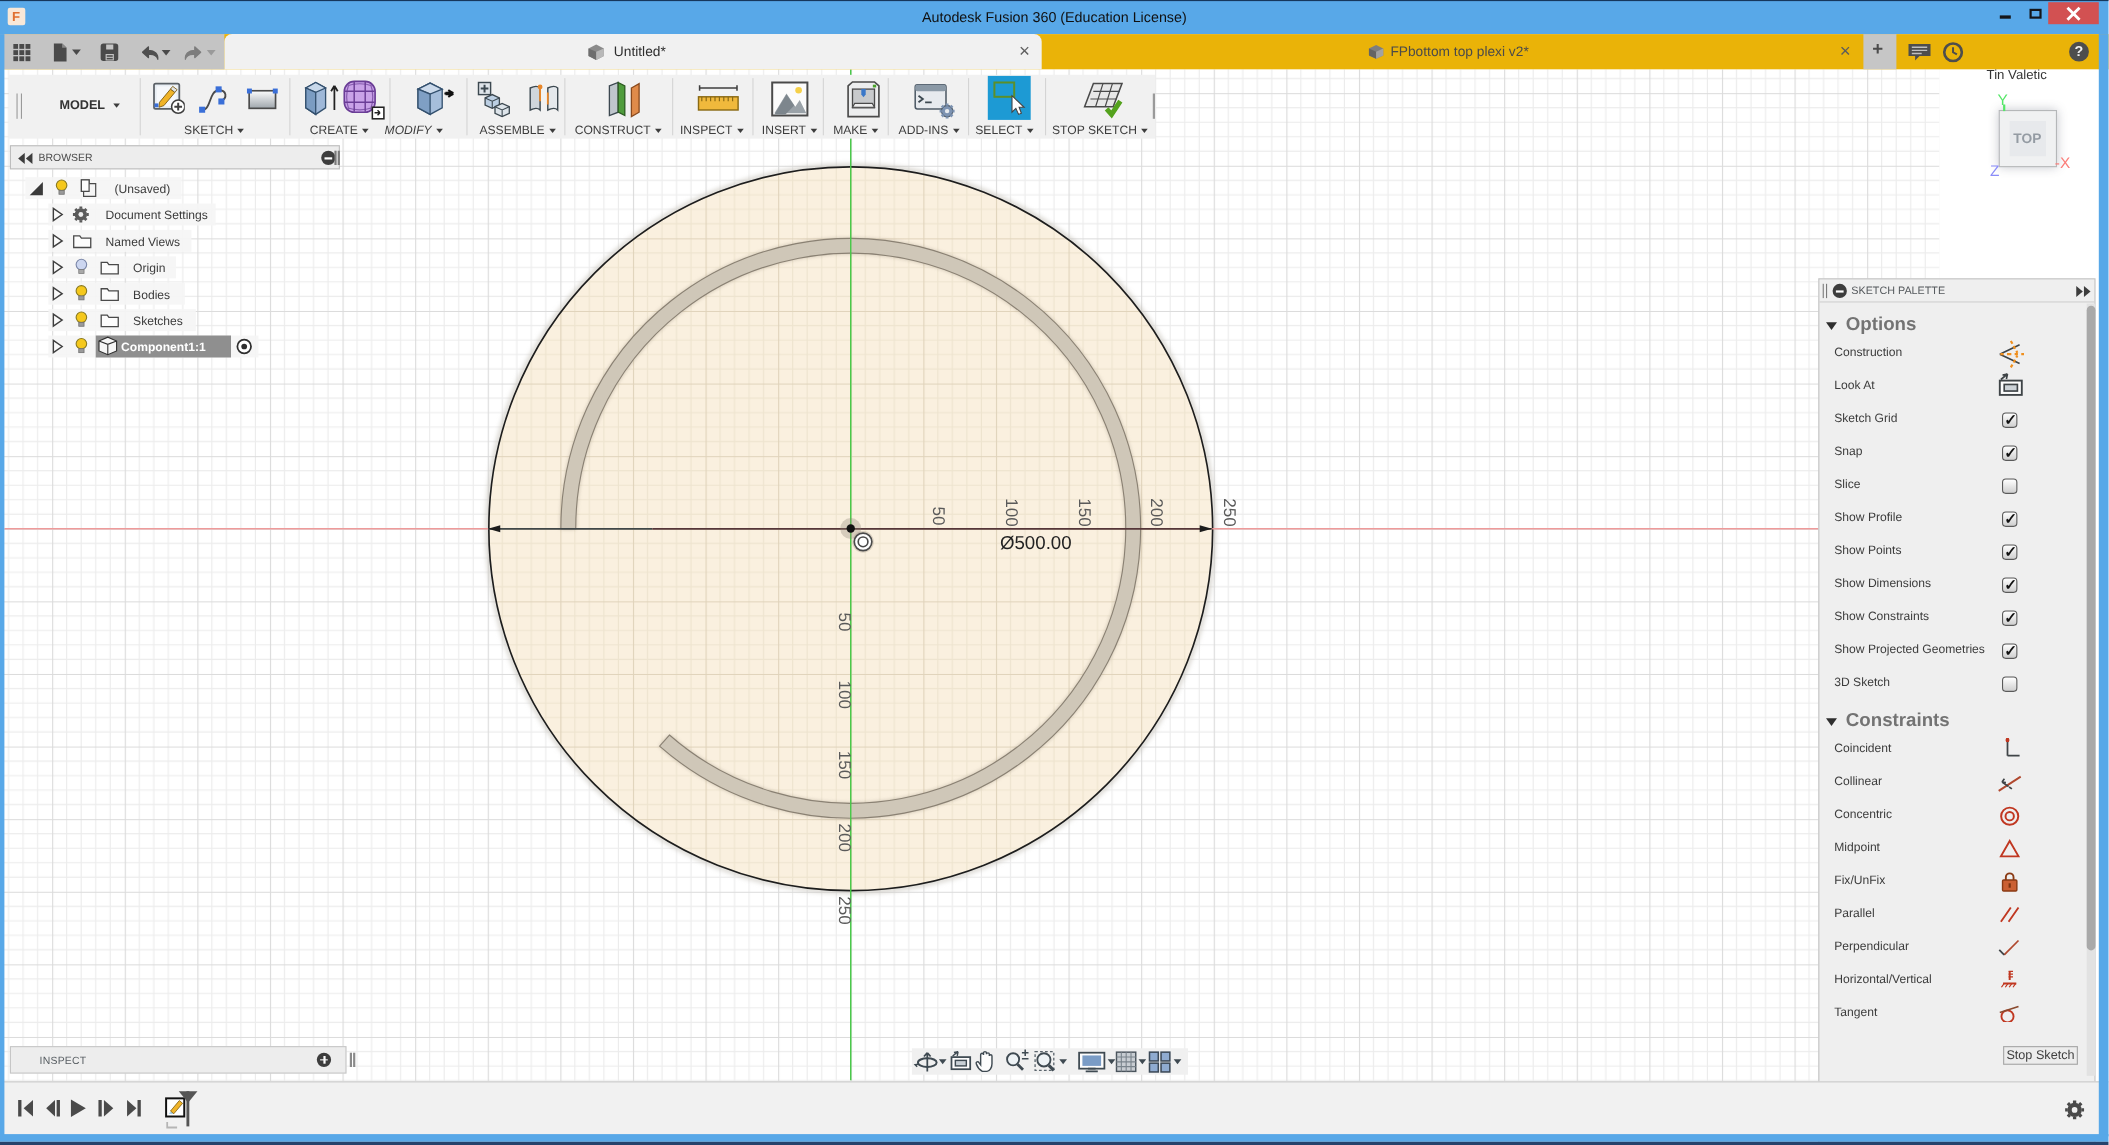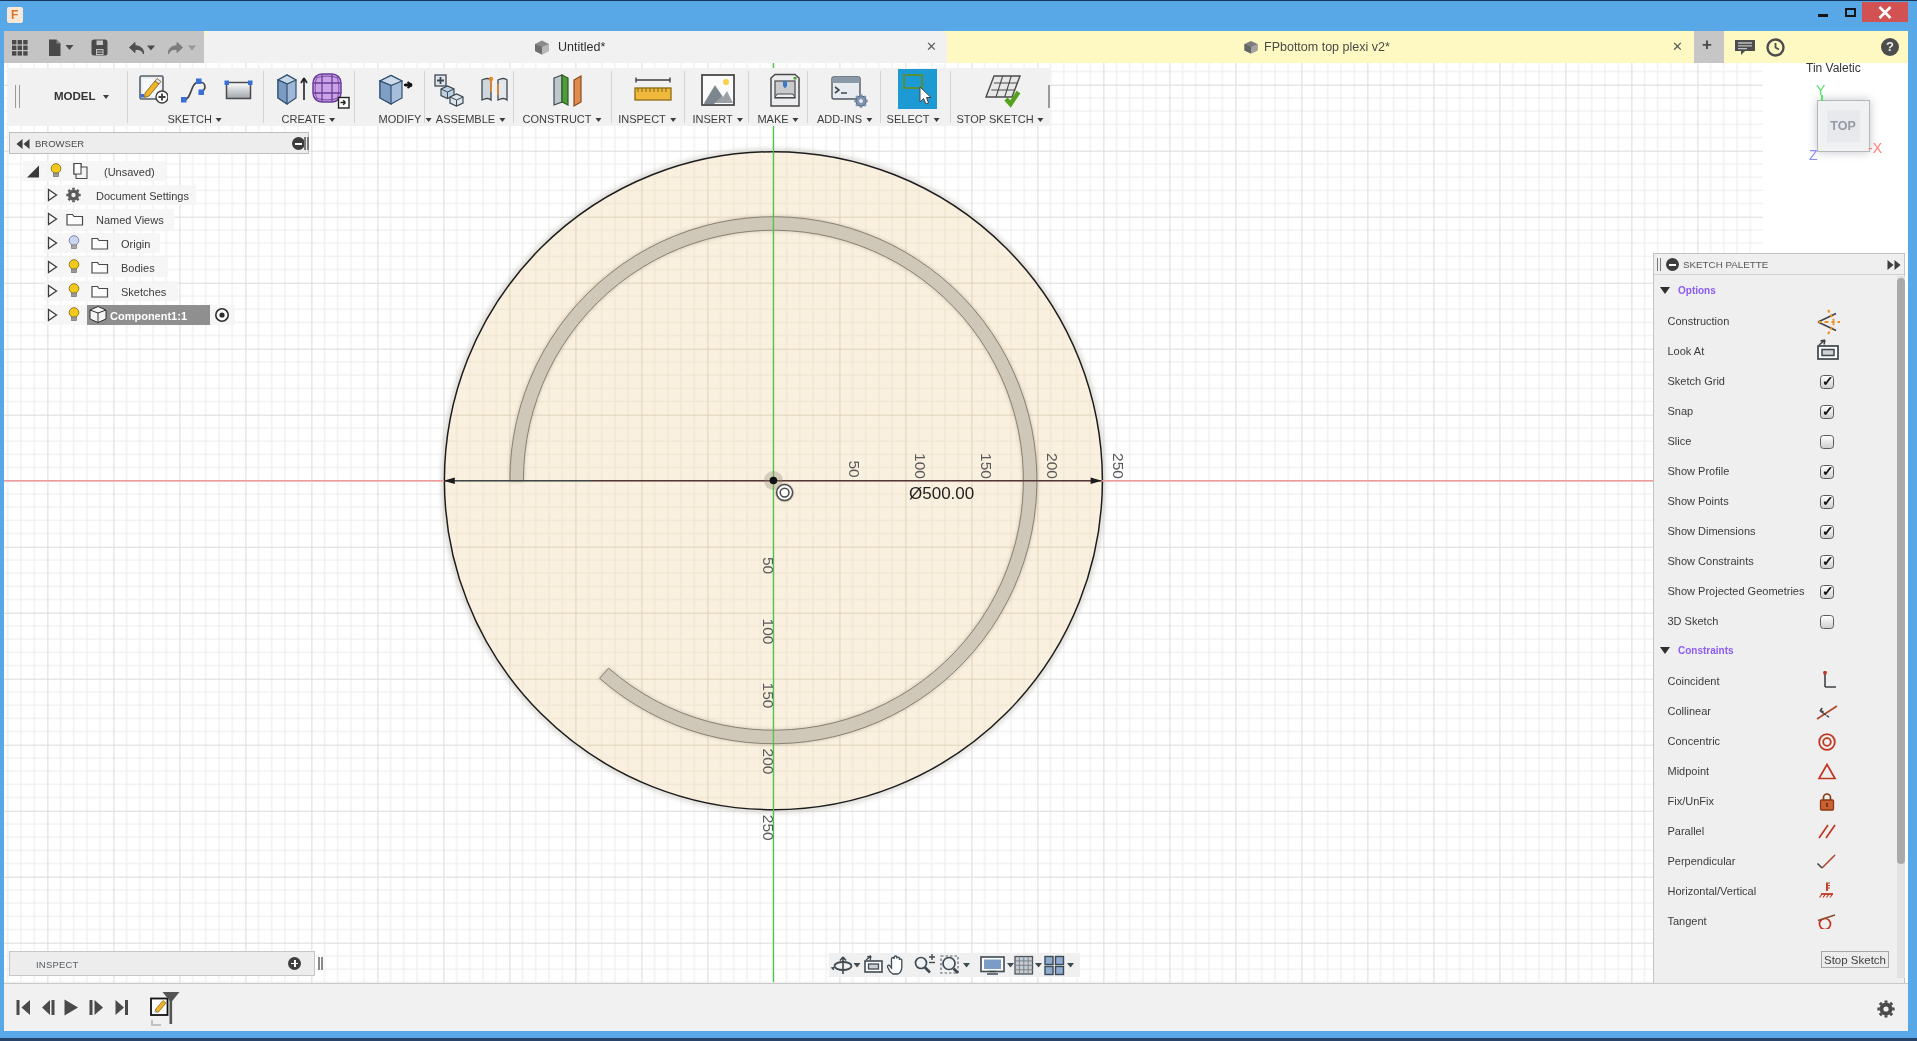--- a/index.html
+++ b/index.html
@@ -6,35 +6,35 @@
 html,body{width:1917px;height:1041px;overflow:hidden;}
 body{font-family:"Liberation Sans", sans-serif;position:relative;background:#fff;}
 .abs{position:absolute;}
 
 #titlebar{left:0;top:0;width:1917px;height:31px;background:#58a8e8;border-top:1px solid #16375c;}
 #title-text{width:100%;top:7px;text-align:center;font-size:13px;color:#101010;}
 #btn-min{left:1818px;top:12.5px;width:10px;height:3px;background:#14161a;}
 #btn-max{left:1845px;top:6.5px;width:11px;height:9px;border:2px solid #14161a;}
 #btn-close{left:1862px;top:1px;width:46px;height:20px;background:#d25152;}
 
-#tabbar{left:0;top:31px;width:1917px;height:32px;background:#fef9c3;}
+#tabbar{left:0;top:31px;width:1917px;height:32px;background:#eab308;}
 #tab-left{left:0;top:0;width:204px;height:32px;background:#c4c4c4;}
 #tab-active{left:204px;top:0;width:743px;height:32px;background:#f1f1f1;border-radius:7px 7px 0 0;}
 
 #ribbon{left:8px;top:68px;width:1042px;height:58px;background:#f1f1f1;}
 #ribbon .sep{position:absolute;top:3px;width:1px;height:52px;background:#d4d4d4;}
 #ribbon .glabel{position:absolute;top:45px;font-size:11px;color:#3d3d3d;white-space:nowrap;}
 .tri{display:inline-block;width:0;height:0;border-left:3.5px solid transparent;border-right:3.5px solid transparent;border-top:4.5px solid #3d3d3d;vertical-align:1px;margin-left:4px;}
 
 #browser-h{left:9px;top:132px;width:300px;height:22px;background:#ededed;border:1px solid #bdbdbd;font-size:9.5px;color:#4a4a4a;}
 
 #palette{left:1653px;top:253px;width:252px;height:889px;background:#efefef;border:1px solid #c3c3c3;}
 #pal-h{left:0;top:0;width:100%;height:21px;border-bottom:1px solid #d0d0d0;font-size:11px;color:#54585c;}
 .prow{position:absolute;left:13.5px;font-size:11px;color:#3c3c3c;white-space:nowrap;}
-.psec{position:absolute;left:6px;font-size:10px;font-weight:bold;color:#8b5cf6;}
+.psec{position:absolute;left:6px;font-size:17px;font-weight:bold;color:#737373;}
 .cb{position:absolute;left:166px;width:14px;height:14px;border:1.5px solid #5a5a5a;border-radius:3.5px;background:linear-gradient(#fff, #cfcfcf);}
 .cb.on:after{content:"\2713";position:absolute;left:1px;top:-3px;font-size:14px;font-weight:bold;color:#111;}
 #pal-scroll{left:243px;top:22px;width:8px;height:702px;background:#e2e2e2;}
 #pal-thumb{left:0;top:2px;width:8px;height:586px;background:#a9a9a9;border-radius:4px;}
 #stop-btn{left:167px;top:697px;width:68px;height:17px;background:#ececec;border:1px solid #a5a5a5;font-size:11.5px;color:#3f3f3f;text-align:center;line-height:16px;}
 
 #navbar{left:829px;top:953px;width:251px;height:24px;background:#f0f0f0;}
 #comments-h{left:9px;top:951px;width:306px;height:25px;background:#ededed;border:1px solid #c6c6c6;font-size:10.5px;color:#585e63;}
 #timeline{left:0;top:983px;width:1917px;height:50px;background:#f1f1f1;border-top:1px solid #c9c9c9;}
 
@@ -112,20 +112,21 @@
   <circle cx="773.4" cy="480.5" r="9.5" fill="rgba(140,128,115,0.32)"></circle>
   <circle cx="773.4" cy="480.5" r="3.8" fill="#111"></circle>
   <circle cx="784.6" cy="492.6" r="9.8" fill="rgba(140,128,115,0.28)"></circle>
   <circle cx="784.6" cy="492.6" r="8" fill="#fff" stroke="#4a4a4a" stroke-width="1.5"></circle>
   <circle cx="784.6" cy="492.6" r="4.4" fill="#fff" stroke="#4a4a4a" stroke-width="1.5"></circle>
 </svg>
 
 <div class="abs" id="titlebar">
   <div class="abs" style="left:7px;top:6px;width:16px;height:16px;background:#f8e8d8;border-radius:2px;"></div>
   <div class="abs" style="left:11px;top:7px;font-size:12px;font-weight:bold;color:#e07030;">F</div>
+  <div class="abs" id="title-text">Autodesk Fusion 360 (Education License)</div>
   <div class="abs" id="btn-min"></div>
   <div class="abs" id="btn-max"></div>
   <div class="abs" id="btn-close">
       <svg width="46" height="20" viewBox="0 0 46 20" style="position:absolute;left:0;top:0">
         <path d="M17.5,5 L28.5,16 M28.5,5 L17.5,16" stroke="#ffffff" stroke-width="2.6"></path>
       </svg>
     </div>
 </div>
 
 <div class="abs" id="tabbar">
@@ -201,21 +202,21 @@
   <div class="sep" style="left:505px"></div>
   <div class="sep" style="left:602.5px"></div>
   <div class="sep" style="left:675.7px"></div>
   <div class="sep" style="left:739.5px"></div>
   <div class="sep" style="left:799px"></div>
   <div class="sep" style="left:872.4px"></div>
   <div class="sep" style="left:941.5px"></div>
   <div class="abs" style="left:1040px;top:17px;width:1.5px;height:23px;background:#9a9a9a;"></div>
   <div class="glabel" style="left:186.7px;transform:translateX(-50%);">SKETCH<span class="tri"></span></div>
   <div class="glabel" style="left:300.5px;transform:translateX(-50%);">CREATE<span class="tri"></span></div>
-  <div class="glabel" style="left:397px;transform:translateX(-50%);">MODIFY<span class="tri"></span></div>
+  <div class="glabel" style="left:368px;transform:translateX(-50%);font-style:italic;">MODIFY<span class="tri"></span></div>
   <div class="glabel" style="left:462.5px;transform:translateX(-50%);">ASSEMBLE<span class="tri"></span></div>
   <div class="glabel" style="left:554px;transform:translateX(-50%);">CONSTRUCT<span class="tri"></span></div>
   <div class="glabel" style="left:639px;transform:translateX(-50%);">INSPECT<span class="tri"></span></div>
   <div class="glabel" style="left:709.6px;transform:translateX(-50%);">INSERT<span class="tri"></span></div>
   <div class="glabel" style="left:770px;transform:translateX(-50%);">MAKE<span class="tri"></span></div>
   <div class="glabel" style="left:836.5px;transform:translateX(-50%);">ADD-INS<span class="tri"></span></div>
   <div class="glabel" style="left:905px;transform:translateX(-50%);">SELECT<span class="tri"></span></div>
   <div class="glabel" style="left:992px;transform:translateX(-50%);">STOP SKETCH<span class="tri"></span></div>
 
   <svg class="abs" style="left:130px;top:5px" width="30" height="32" viewBox="0 0 30 32">

